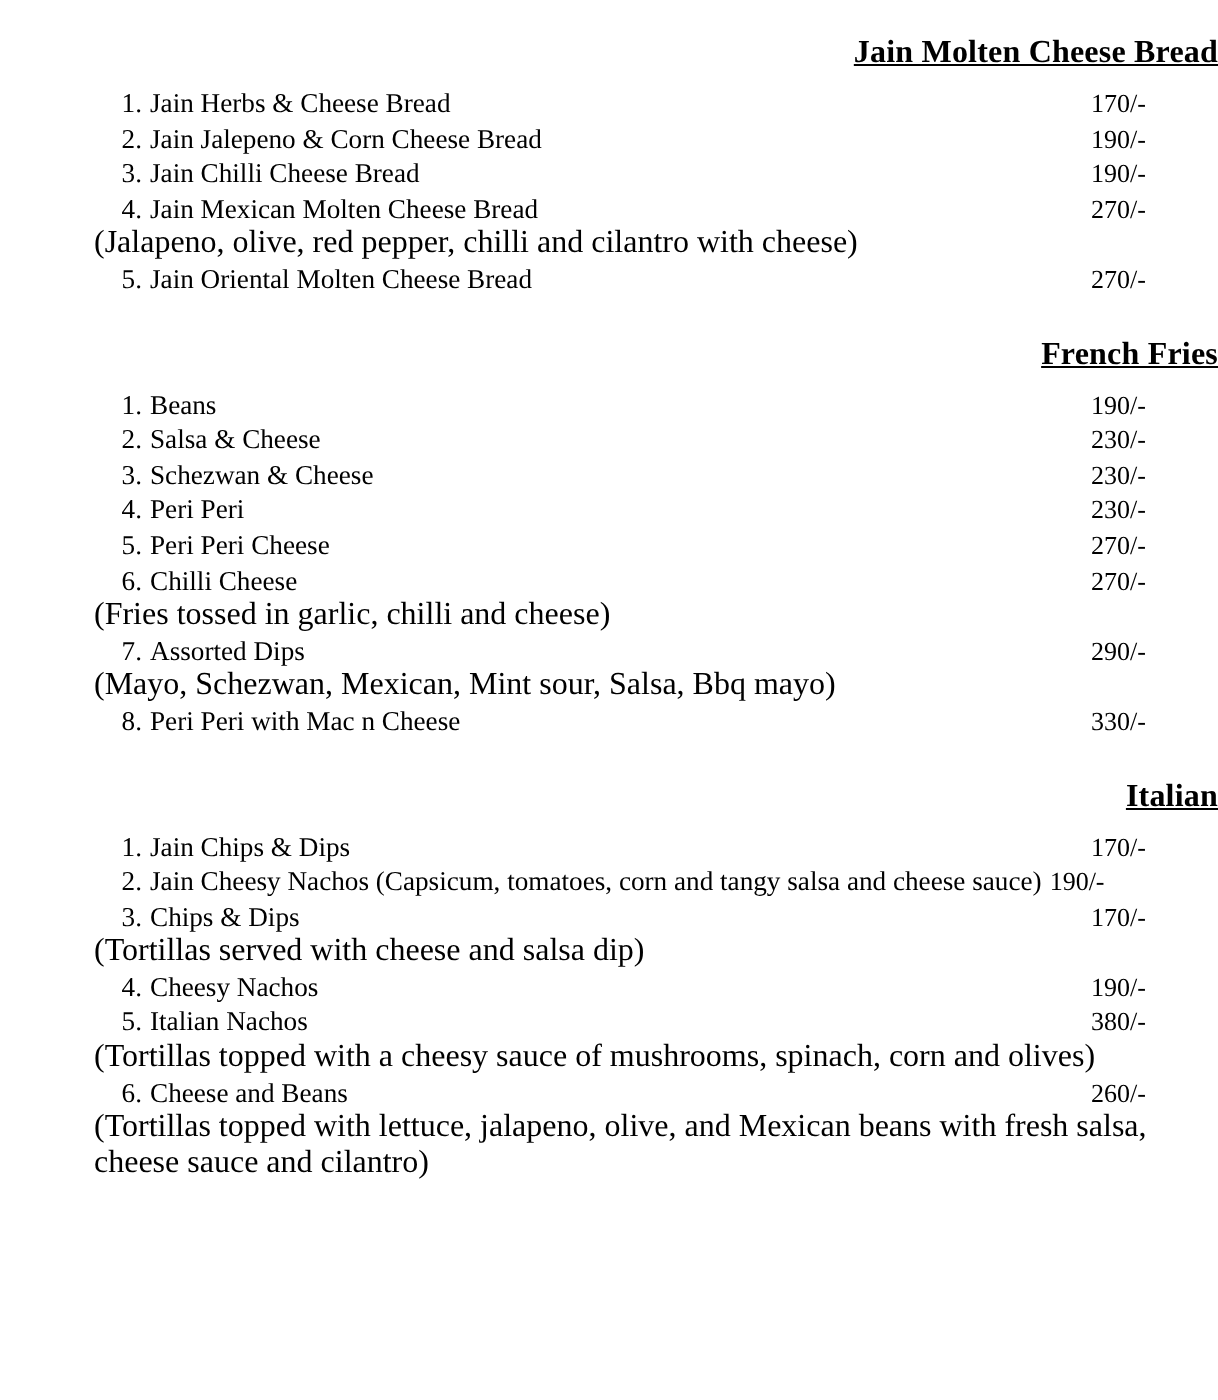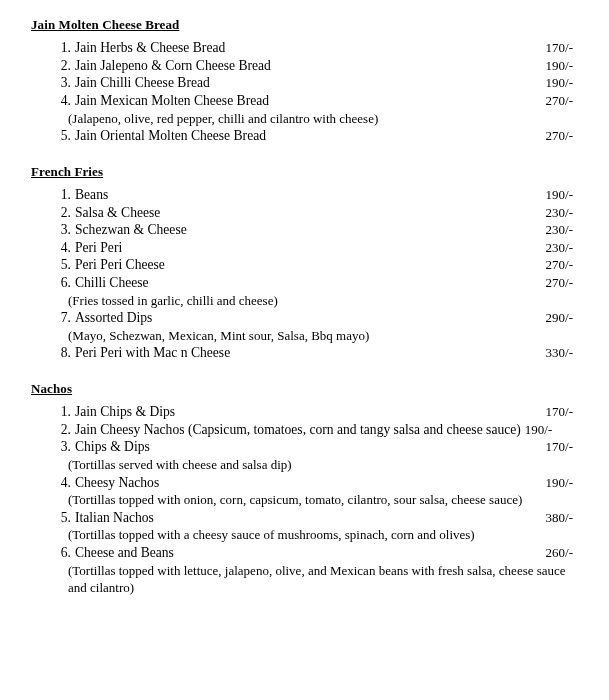--- a/index.html
+++ b/index.html
@@ -18,26 +18,27 @@
     position: relative;
     width: 609px;
     height: 700px;
     padding: 0;
     box-sizing: border-box;
   }
   .section {
     margin: 0;
   }
   .section-heading {
-    font-size: 13px;
+    font-size: 16px;
     font-weight: bold;
     text-decoration: underline;
     margin: 0 0 6px 31px;
     letter-spacing: 0.1px;
     line-height: 1.25;
+    text-align: right;
   }
   .section-jain-molten-cheese-bread .section-heading { margin-top: 17px; }
   .section-french-fries .section-heading { margin-top: 19px; }
   .section-nachos .section-heading { margin-top: 19px; }
 
   .items {
     list-style: none;
     margin: 0;
     padding: 0;
   }
@@ -77,23 +78,23 @@
     text-align: right;
   }
   .item-row.inline-price .item-price {
     position: static;
     display: inline;
     margin-left: 4px;
     right: auto;
   }
   .item-desc {
     display: block;
-    padding-left: 68px;
+    padding-left: 47px;
     padding-right: 28px;
-    font-size: 13px;
+    font-size: 16px;
     line-height: 17.6px;
   }
 </style>
 </head>
 <body>
 
 <div class="page" id="page-root">
     <div class="section section-jain-molten-cheese-bread">
       <div class="section-heading">Jain Molten Cheese Bread</div>
       <ul class="items">
@@ -140,35 +141,34 @@
         <li class="item">
           <div class="item-row"><span class="item-num">7.</span><span class="item-name">Assorted Dips</span><span class="item-price">290/-</span></div>
           <div class="item-desc">(Mayo, Schezwan, Mexican, Mint sour, Salsa, Bbq mayo)</div>
         </li>
         <li class="item">
           <div class="item-row"><span class="item-num">8.</span><span class="item-name">Peri Peri with Mac n Cheese</span><span class="item-price">330/-</span></div>
         </li>
       </ul>
     </div>
     <div class="section section-nachos">
-      <div class="section-heading">Nachos</div>
+      <div class="section-heading">Italian</div>
       <ul class="items">
         <li class="item">
           <div class="item-row"><span class="item-num">1.</span><span class="item-name">Jain Chips &amp; Dips</span><span class="item-price">170/-</span></div>
         </li>
         <li class="item">
           <div class="item-row inline-price"><span class="item-num">2.</span><span class="item-name">Jain Cheesy Nachos (Capsicum, tomatoes, corn and tangy salsa and cheese sauce)</span><span class="item-price">190/-</span></div>
         </li>
         <li class="item">
           <div class="item-row"><span class="item-num">3.</span><span class="item-name">Chips &amp; Dips</span><span class="item-price">170/-</span></div>
           <div class="item-desc">(Tortillas served with cheese and salsa dip)</div>
         </li>
         <li class="item">
           <div class="item-row"><span class="item-num">4.</span><span class="item-name">Cheesy Nachos</span><span class="item-price">190/-</span></div>
-          <div class="item-desc">(Tortillas topped with onion, corn, capsicum, tomato, cilantro, sour salsa, cheese sauce)</div>
         </li>
         <li class="item">
           <div class="item-row"><span class="item-num">5.</span><span class="item-name">Italian Nachos</span><span class="item-price">380/-</span></div>
           <div class="item-desc">(Tortillas topped with a cheesy sauce of mushrooms, spinach, corn and olives)</div>
         </li>
         <li class="item">
           <div class="item-row"><span class="item-num">6.</span><span class="item-name">Cheese and Beans</span><span class="item-price">260/-</span></div>
           <div class="item-desc">(Tortillas topped with lettuce, jalapeno, olive, and Mexican beans with fresh salsa, cheese sauce and cilantro)</div>
         </li>
       </ul>

